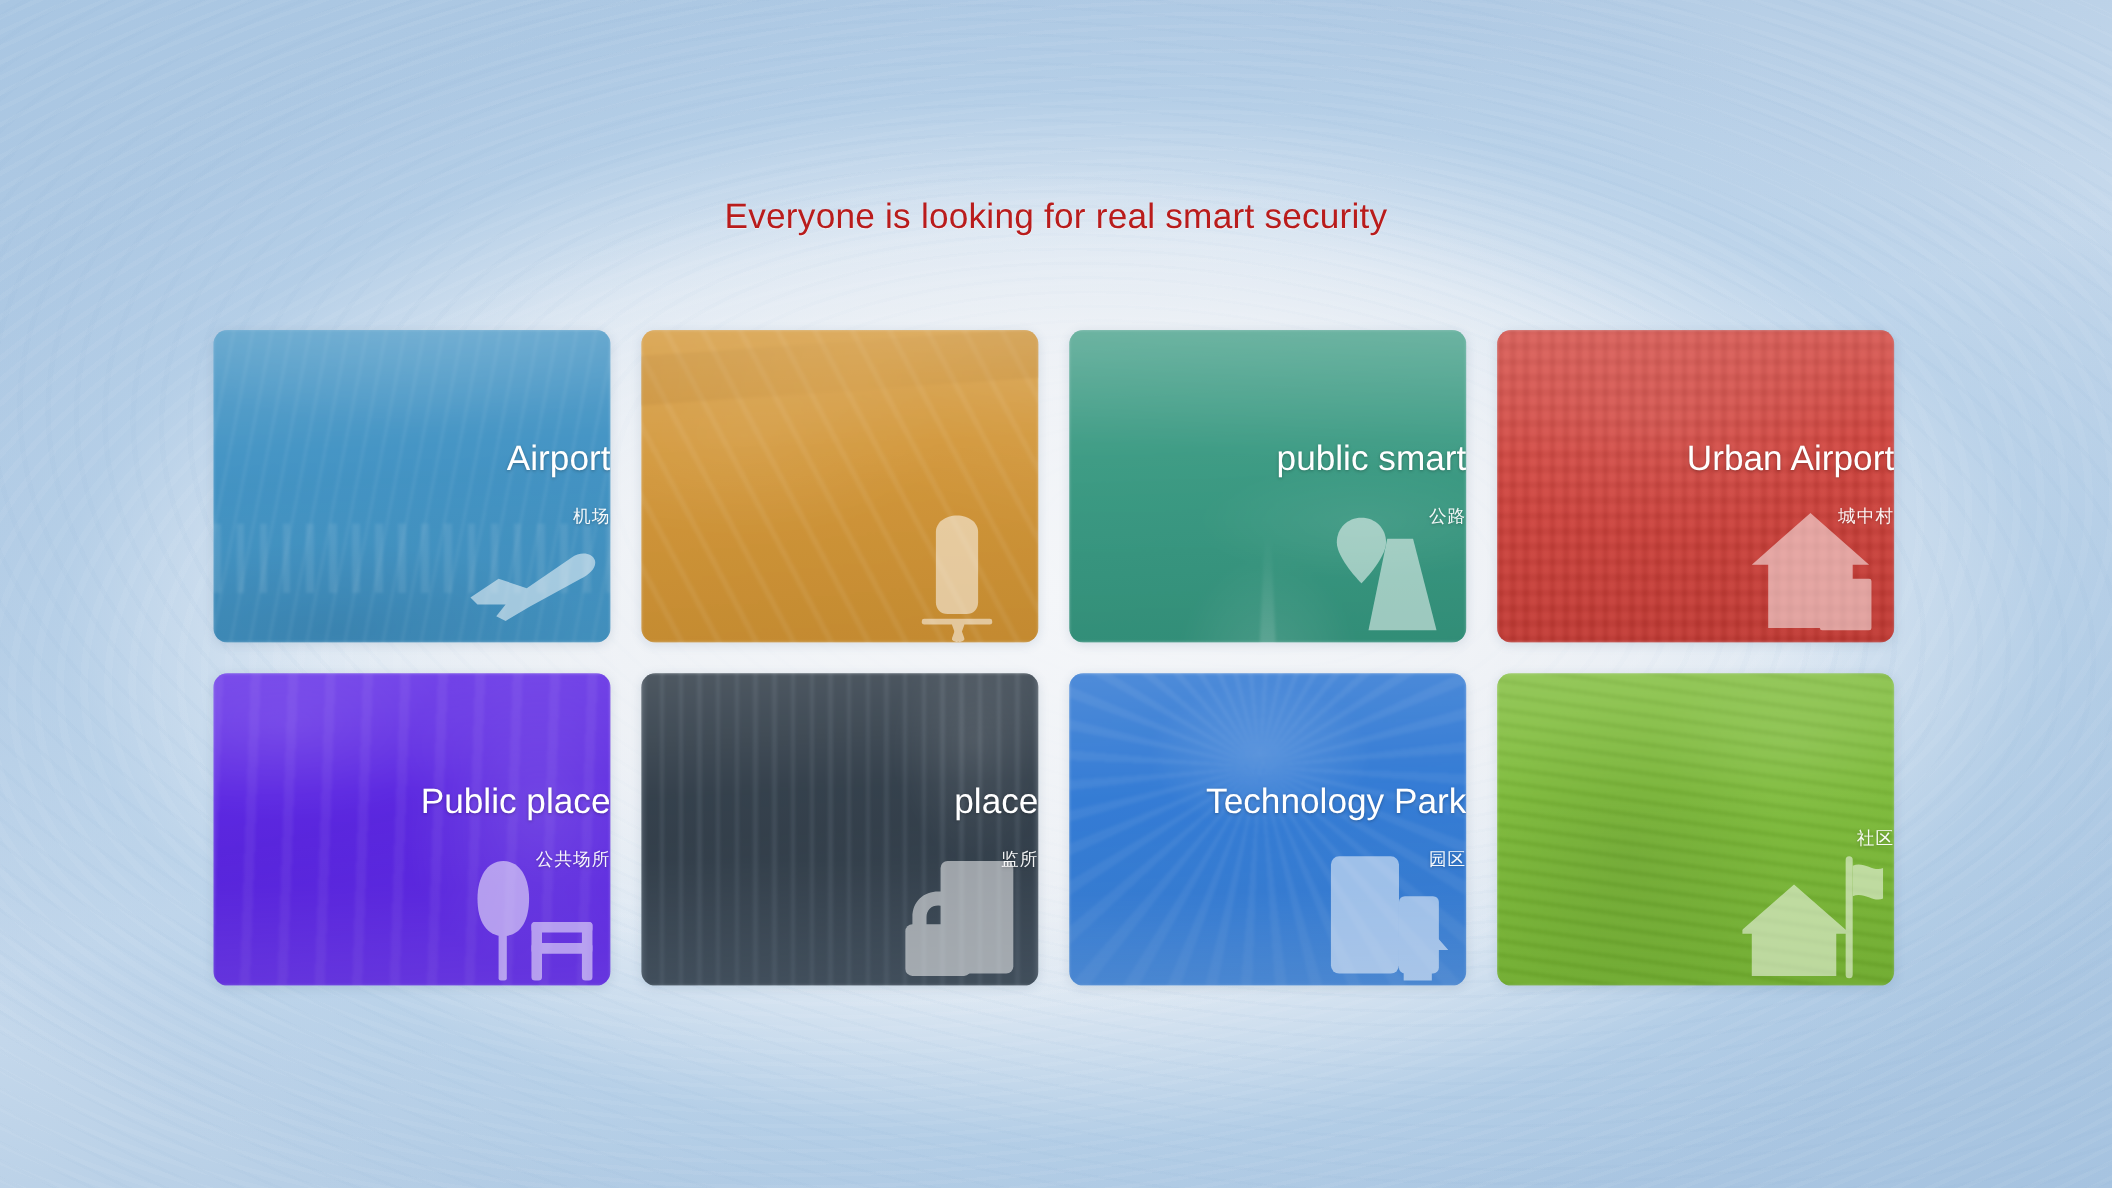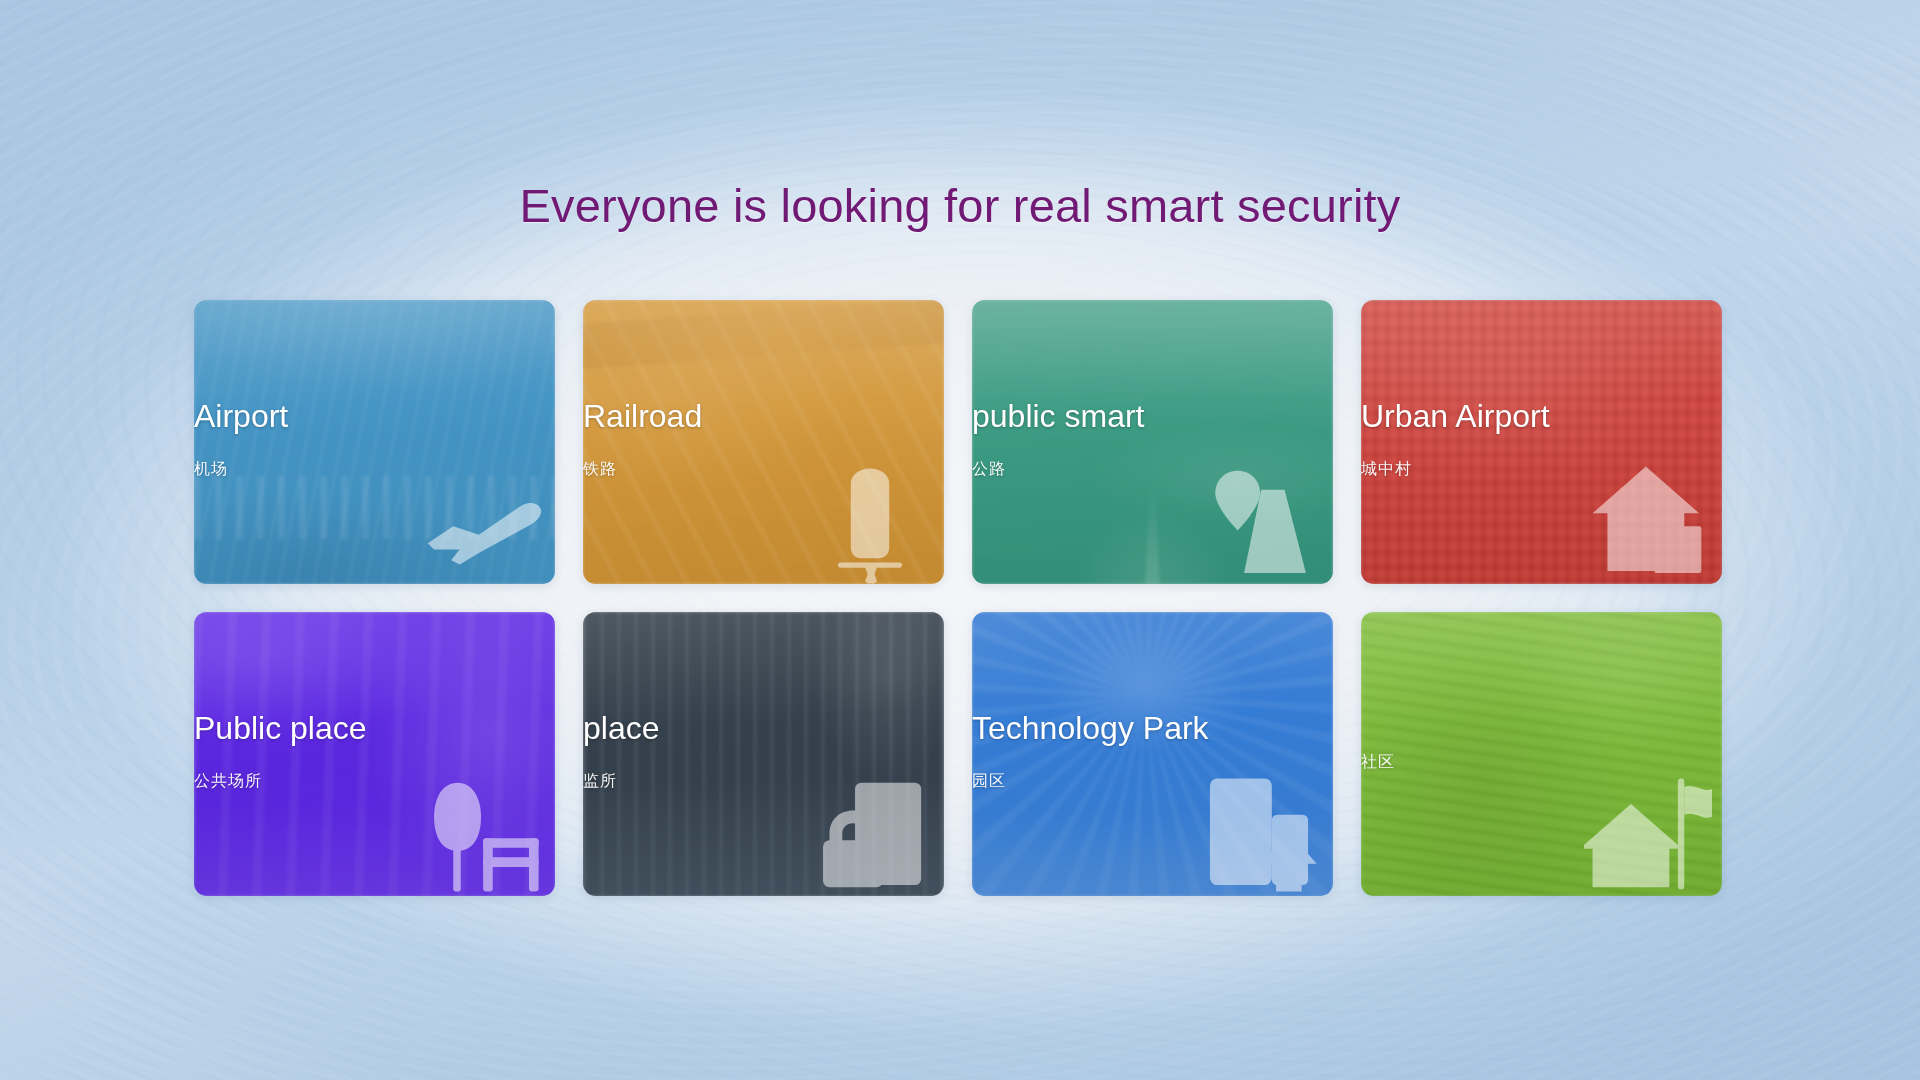--- a/index.html
+++ b/index.html
@@ -37,22 +37,22 @@
   .bg-veil{
     position:absolute; inset:0;
     background:radial-gradient(ellipse 50% 46% at 50% 50%, rgba(244,246,249,.96) 0%, rgba(240,243,247,.72) 45%, rgba(240,243,247,0) 78%);
   }
 
   
   #stage{ position:absolute; inset:0; }
   #title{
     position:absolute; left:0; right:0; top:178px;
     text-align:center;
-    font-size:47px; font-weight:400; letter-spacing:.2px;
-    color:#701a75;
+    font-size:32px; font-weight:400; letter-spacing:.2px;
+    color:#b91c1c;
     text-shadow:0 1px 1px rgba(255,255,255,.6);
   }
   #grid{
     position:absolute;
     left:194px; top:300px;
     width:1528px; height:596px;
     display:grid;
     grid-template-columns:repeat(4,1fr);
     grid-template-rows:repeat(2,1fr);
     column-gap:28px; row-gap:28px;
@@ -71,21 +71,21 @@
     filter:blur(1.4px);
   }
   .card .tint{ position:absolute; inset:0; }
   .card .gloss{
     position:absolute; inset:0;
     background:linear-gradient(177deg, rgba(255,255,255,.16) 0%, rgba(255,255,255,.03) 38%, rgba(0,0,0,.05) 100%);
   }
   .labels{
     position:absolute; left:0; right:0; top:49%;
     transform:translateY(-50%);
-    text-align:left;
+    text-align:right;
     z-index:4;
   }
   .lbl-en{
     font-size:32px; font-weight:400; color:#ffffff;
     text-shadow:0 1px 3px rgba(0,0,0,.28);
     line-height:1.18;
   }
   .lbl-zh{
     margin-top:23px;
     font-size:16px; color:rgba(255,255,255,.95);
@@ -231,24 +231,20 @@
           <path d="M42 22 C42 14 50 8 60 8 C70 8 78 14 78 22 L78 82 C78 88 74 92 68 92 L52 92 C46 92 42 88 42 82 Z"></path>
           <rect x="52" y="16" width="16" height="6" rx="3" fill="#d19536"></rect>
           <rect x="47" y="30" width="26" height="18" rx="2" fill="#d19536"></rect>
           <circle cx="51" cy="74" r="4" fill="#d19536"></circle>
           <circle cx="69" cy="74" r="4" fill="#d19536"></circle>
           <rect x="30" y="96" width="60" height="5" rx="2"></rect>
           <rect x="58" y="98" width="6" height="18" rx="2" transform="rotate(-20 61 107)"></rect>
           <rect x="58" y="98" width="6" height="18" rx="2" transform="rotate(20 61 107)"></rect>
         </svg>
       </div>
-      <div class="labels">
-        <div class="lbl-en">Railroad</div>
-        <div class="lbl-zh">铁路</div>
-      </div>
     </div>
 
     <div class="card">
       <div class="photo ph-road"></div>
       <div class="tint" style="background: rgb(52, 151, 127); opacity: 0.55;"></div>
       <div class="gloss"></div>
       <div class="glyph">
         <svg viewBox="0 0 120 120" aria-hidden="true">
           <path d="M46 106 L62 28 L84 28 L104 106 Z"></path>
           <rect x="70" y="44" width="8" height="16" rx="2" fill="#34977f"></rect>

